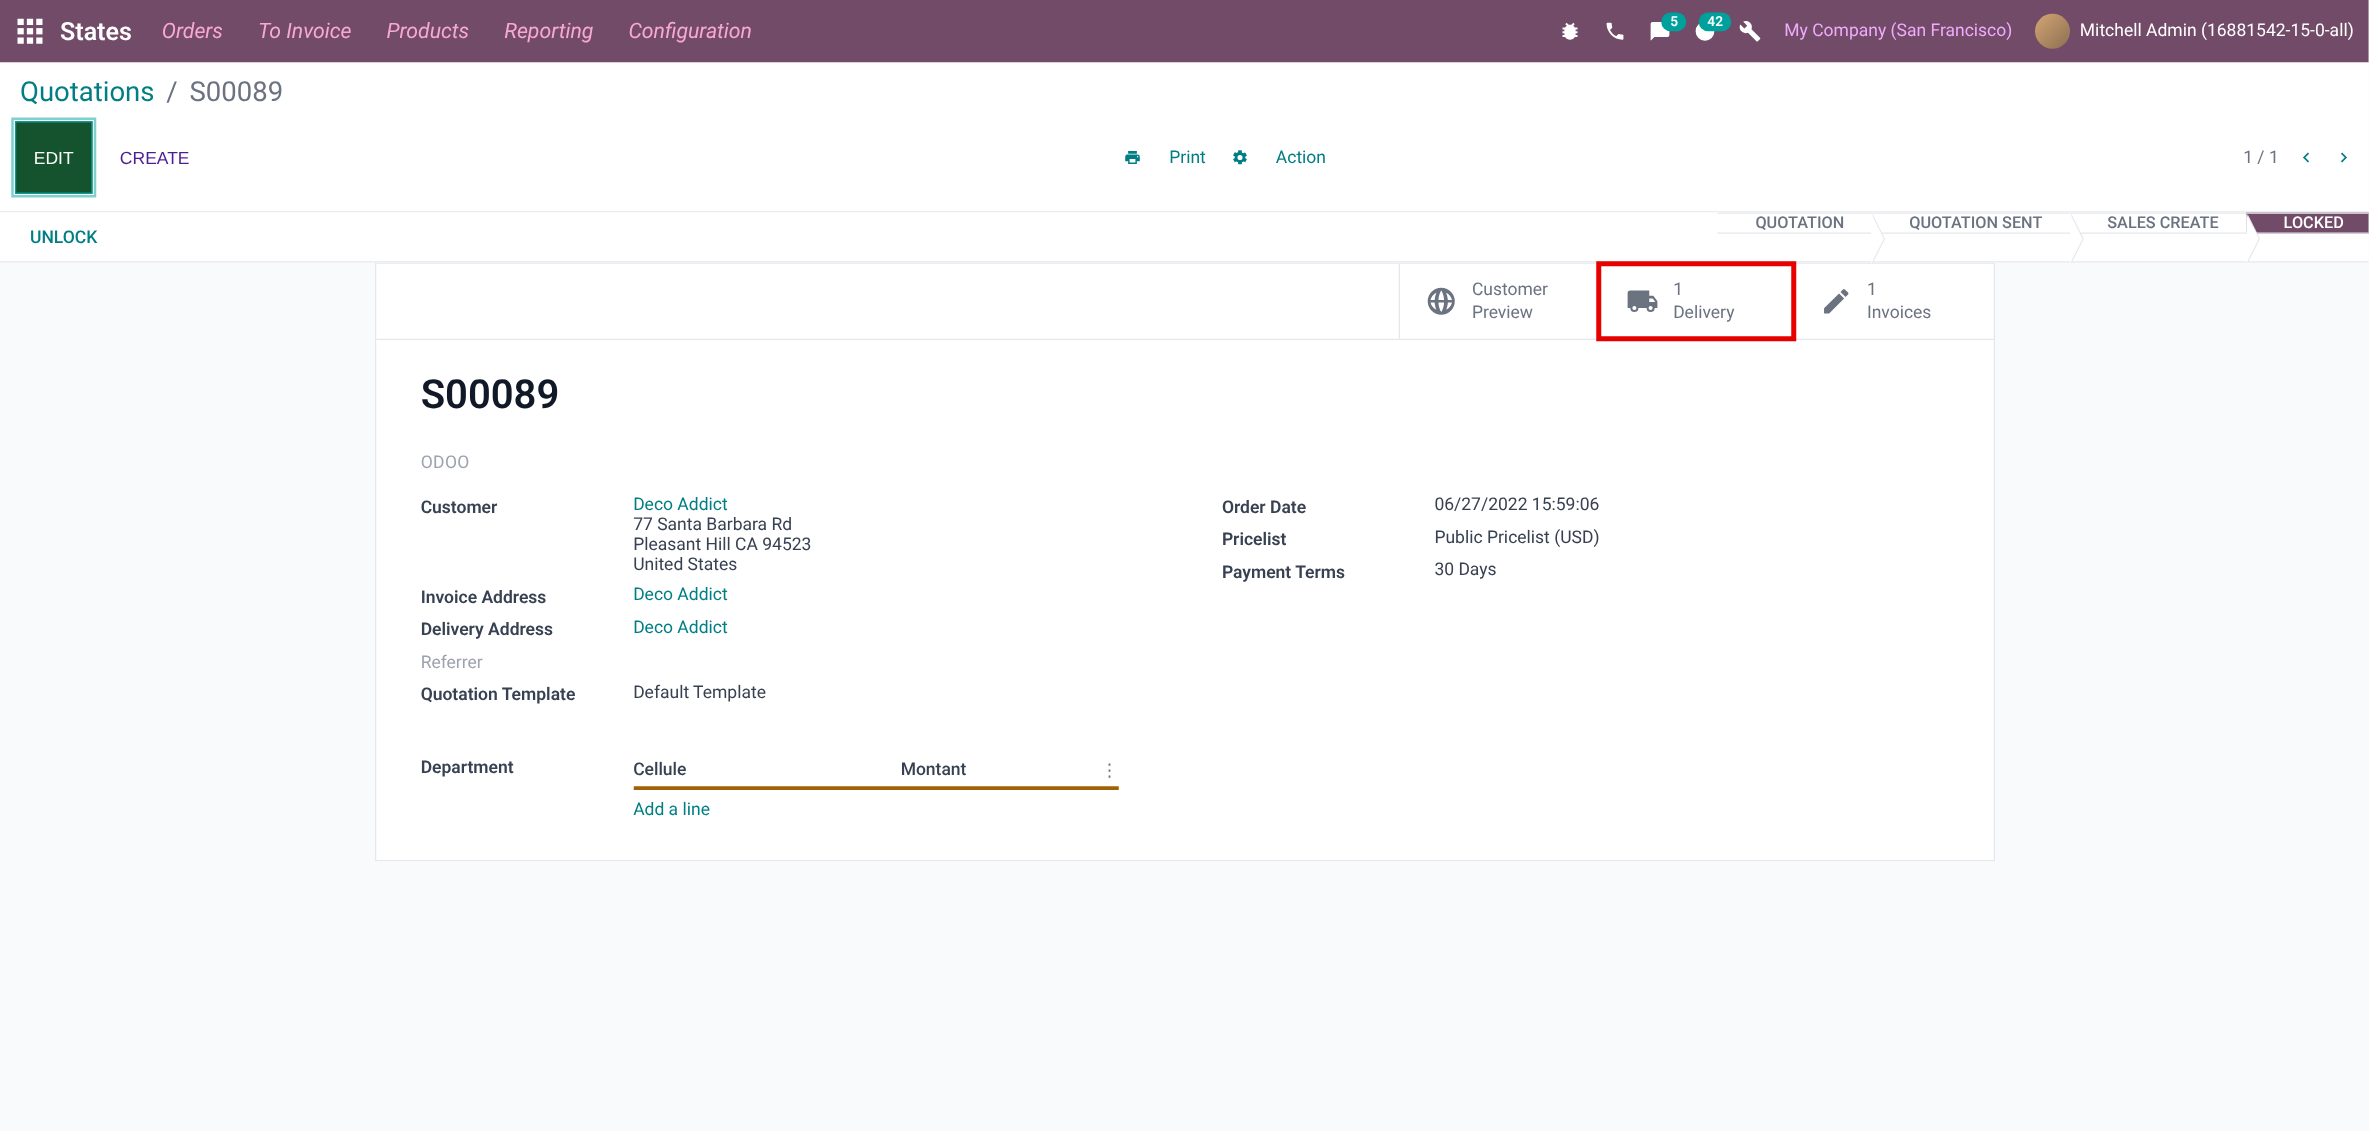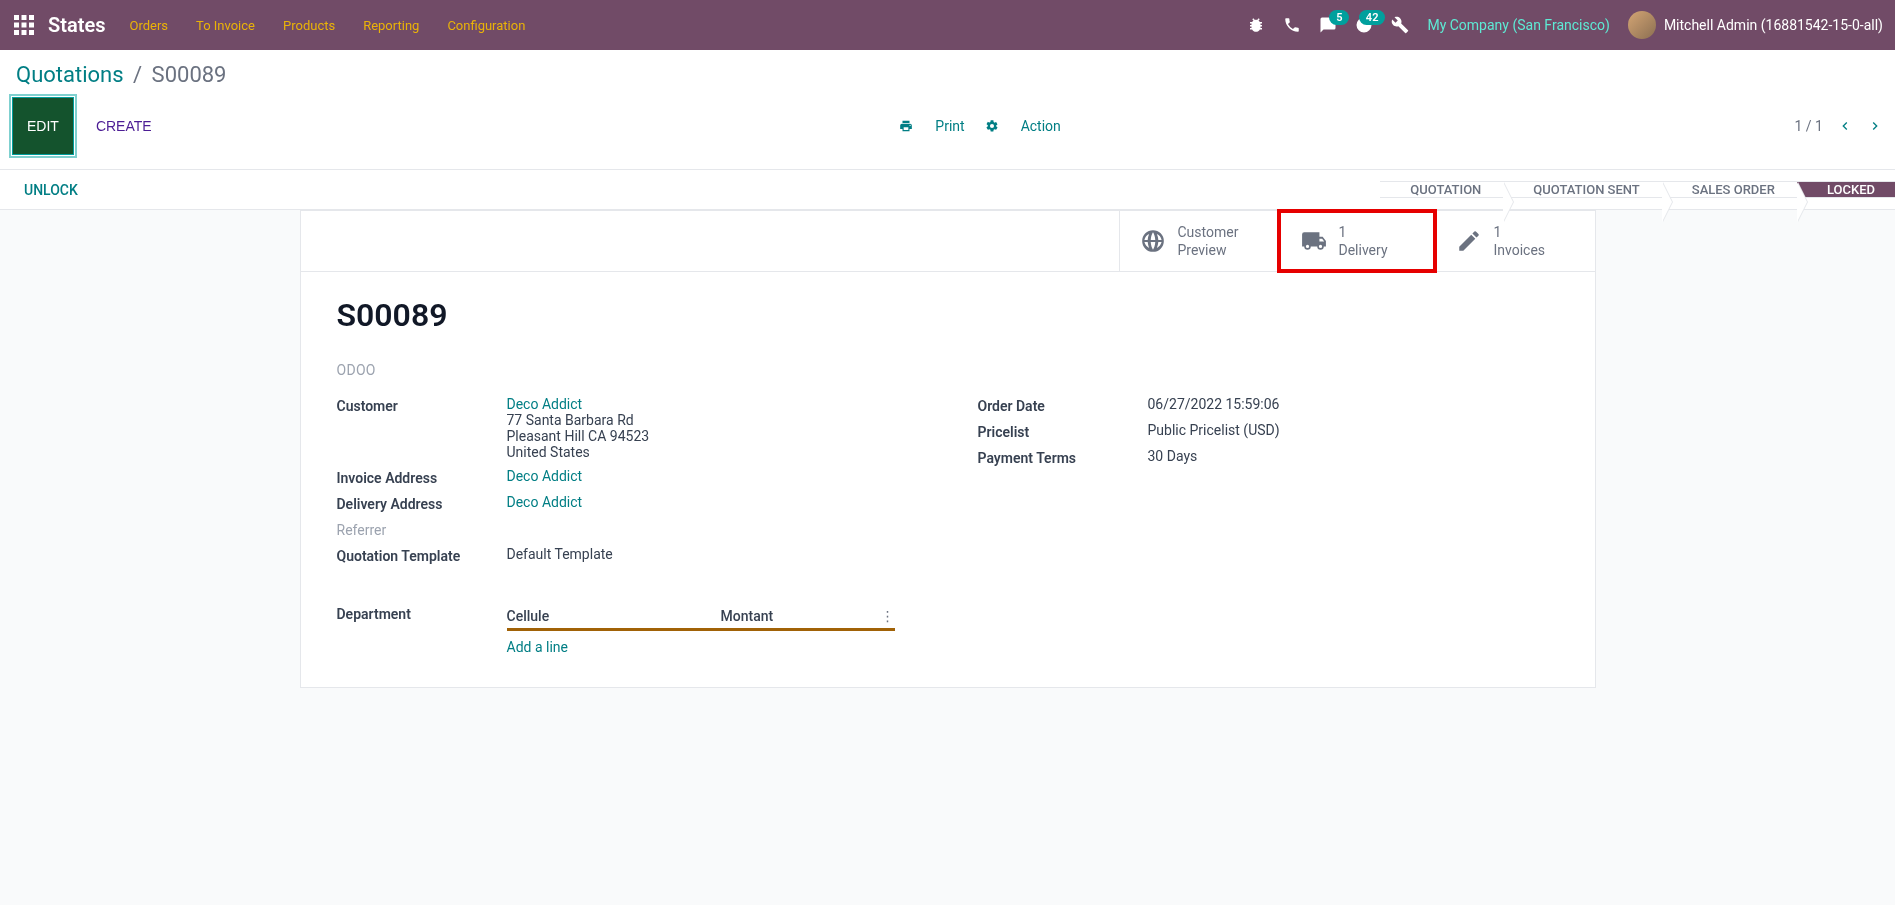--- a/index.html
+++ b/index.html
@@ -5,29 +5,29 @@
 * { box-sizing: border-box; margin: 0; padding: 0; }
 body { font-family: -apple-system, BlinkMacSystemFont, "Segoe UI", Roboto, Helvetica, Arial, sans-serif; font-size: 14px; color: #374151; background: #f9fafb; width: 1895px; }
 a { text-decoration: none; }
 
 
 .topnav { background: #714b67; height: 50px; display: flex; align-items: center; color: #fff; padding: 0 12px; }
 .apps-icon { width: 24px; height: 24px; display:flex; align-items:center; justify-content:center; cursor:pointer; }
 .apps-icon svg { fill:#fff; }
 .brand { font-size: 20px; font-weight: 600; margin-left: 12px; margin-right: 24px; color:#fff; }
 .topnav .menu { display:flex; gap: 28px; }
-.topnav .menu a { color: #eab308; font-size: 13px; }
+.topnav .menu a { color: #f9a8d4; font-size: 17px; font-style: italic; }
 .topnav .spacer { flex: 1; }
 .topnav .right { display:flex; align-items:center; gap: 18px; }
 .badge { background: #00a09d; color:#fff; border-radius: 10px; font-size: 11px; padding: 1px 7px; font-weight:600; position:absolute; top:-6px; right:-12px; }
 .icon-wrap { position:relative; display:flex; align-items:center; cursor:pointer; }
 .icon-wrap svg { fill:#fff; width:18px; height:18px; }
 .avatar { width:28px; height:28px; border-radius:50%; background: linear-gradient(135deg,#d4a574,#8b6f52); display:inline-block; }
 .user { display:flex; align-items:center; gap:8px; color:#fff; cursor:pointer; }
-.company { color:#5eead4; cursor:pointer; }
+.company { color:#f0abfc; cursor:pointer; }
 
 
 .crumb-bar { background:#fff; padding: 12px 16px 0 16px; }
 .crumbs { font-size: 22px; }
 .crumbs a { color: #017e84; }
 .crumbs .sep { color: #6b7280; margin: 0 4px; }
 .crumbs .current { color: #6b7280; }
 
 
 .action-bar { background:#fff; display:flex; align-items:center; padding: 10px 12px 14px 12px; border-bottom:1px solid #e5e7eb; }
@@ -36,21 +36,21 @@
 .action-center { flex:1; display:flex; justify-content:center; gap: 20px; }
 .action-link { color:#017e84; cursor:pointer; display:flex; align-items:center; gap:22px; }
 .action-link svg { fill:#017e84; width:14px; height:14px; }
 .pager { display:flex; align-items:flex-end; gap: 14px; color:#6b7280; }
 .pager svg { width:16px; height:16px; fill:#017e84; cursor:pointer; }
 
 
 .status-bar { background:#fff; display:flex; align-items:center; border-bottom:1px solid #e5e7eb; height: 40px; padding-left: 24px; }
 .unlock { color:#017e84; font-size: 14px; font-weight: 500; cursor:pointer; }
 .status-bar .spacer { flex:1; }
-.stages { display:flex; align-items:center; height:100%; }
+.stages { display:flex; align-items:flex-start; height:100%; }
 .stage { position:relative; padding: 0 22px 0 30px; display:flex; align-items:center; color:#6b7280; font-size:13px; font-weight:500; background:#fff; border-top:1px solid #e5e7eb; border-bottom:1px solid #e5e7eb; }
 .stage::after { content:""; position:absolute; right:-10px; top:0; width:0; height:0; border-top:20px solid transparent; border-bottom:20px solid transparent; border-left:10px solid #fff; z-index:2; }
 .stage::before { content:""; position:absolute; right:-11px; top:0; width:0; height:0; border-top:20px solid transparent; border-bottom:20px solid transparent; border-left:10px solid #e5e7eb; z-index:1; }
 .stage.active { background:#714b67; color:#fff; }
 .stage.active::after { border-left-color:#714b67; }
 .stage:last-child::after, .stage:last-child::before { display:none; }
 .stage:last-child { padding-right: 20px; }
 
 
 .content-wrap { display:flex; justify-content:center; padding-top: 0; }
@@ -183,21 +183,21 @@
       </svg>
   </div>
 </div>
 
 <div class="status-bar">
   <span class="unlock">UNLOCK</span>
   <div class="spacer"></div>
   <div class="stages">
     <div class="stage">QUOTATION</div>
     <div class="stage">QUOTATION SENT</div>
-    <div class="stage">SALES ORDER</div>
+    <div class="stage">SALES CREATE</div>
     <div class="stage active">LOCKED</div>
   </div>
 </div>
 
 <div class="content-wrap">
   <div class="sheet">
 
     <div class="stat-row">
       <div class="stat-btn">
         <svg viewBox="0 0 24 24">

